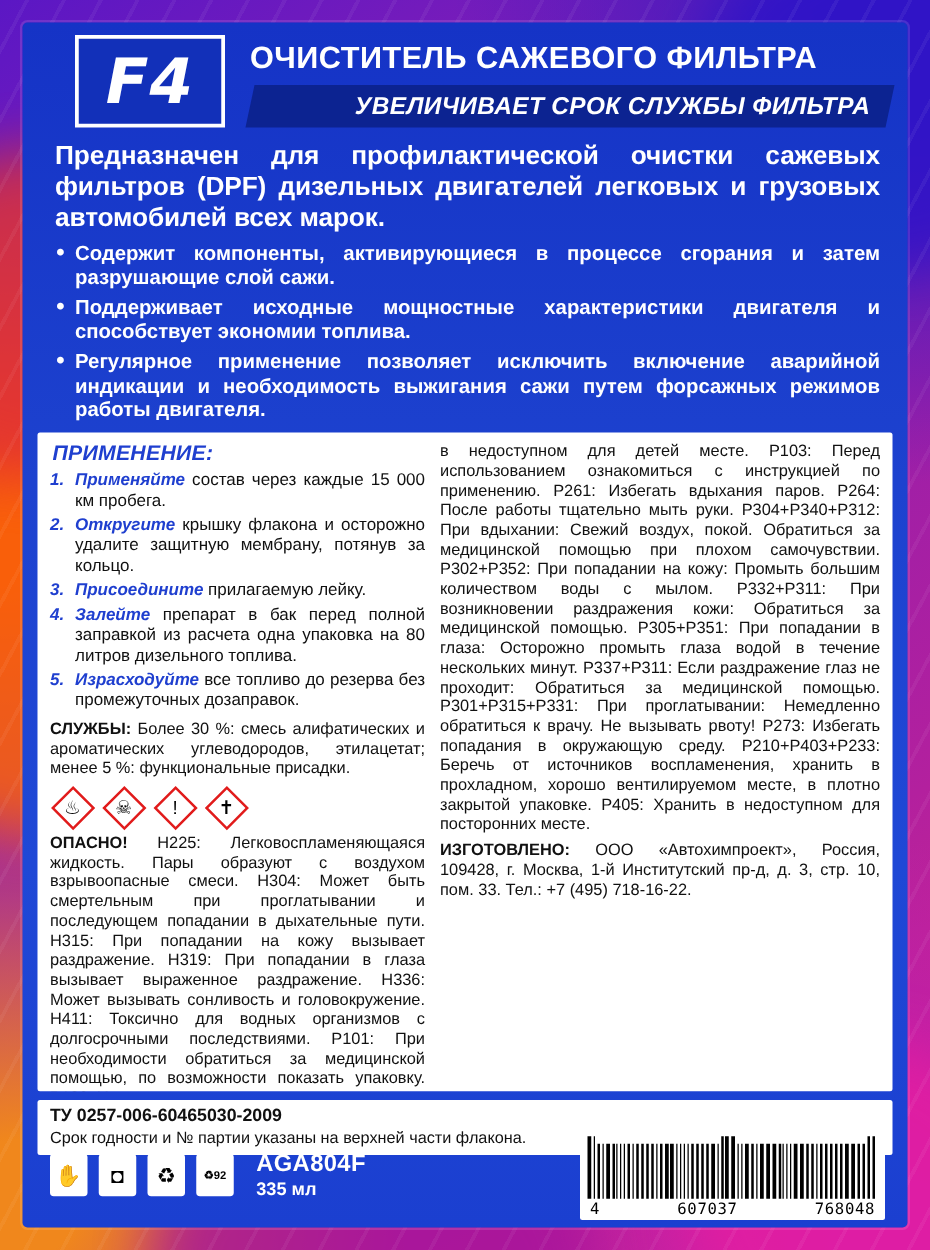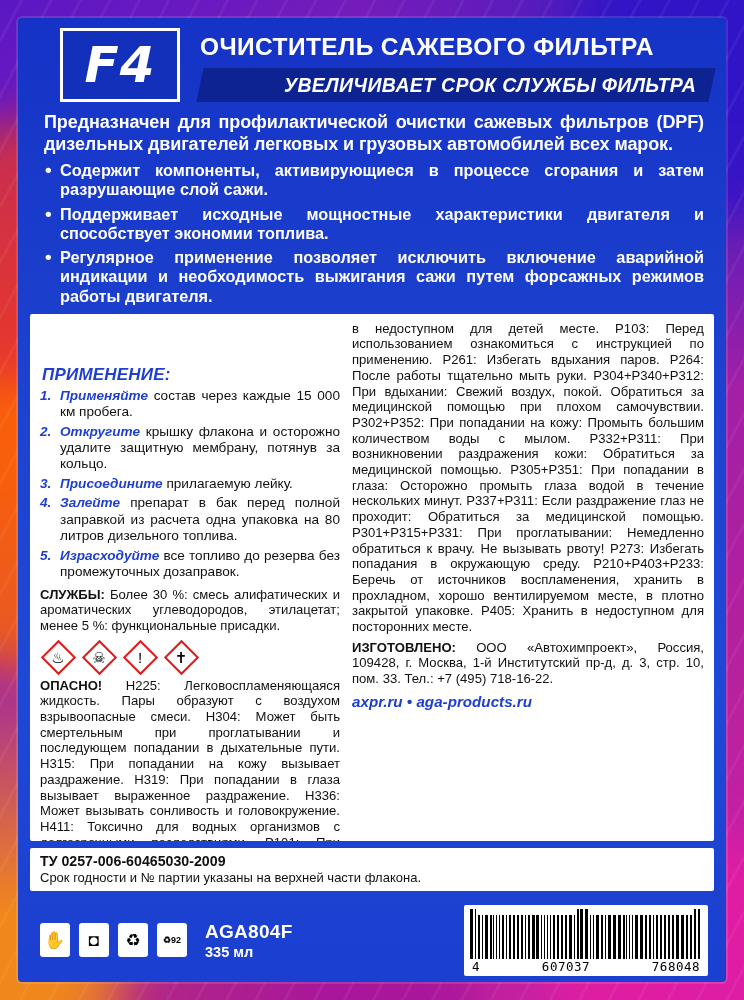--- a/index.html
+++ b/index.html
@@ -75,40 +75,40 @@
   }
   .hl2 span {
     transform:skewX(12deg);
     color:#fff; font-size:19.5px; font-weight:bold; font-style:italic;
     letter-spacing:.3px; white-space:nowrap;
   }
 
   
   .intro { padding:6px 22px 0 26px; color:#fff; }
   .intro p {
-    margin:0 0 2px 0; font-size:18px; font-weight:bold;
+    margin:0 0 2px 0; font-size:21px; font-weight:bold;
     line-height:1.20; text-align:justify; letter-spacing:-0.1px;
   }
   .bullets { margin:6px 0 0 0; padding:0; list-style:none; }
   .bullets li {
     position:relative; color:#fff; font-size:16.3px; font-weight:bold;
     line-height:1.18; margin-bottom:5px; padding-left:16px; text-align:justify;
   }
   .bullets li::before {
     content:"•"; position:absolute; left:1px; top:-2px; font-size:19px; color:#fff;
   }
 
   
   .panel {
     margin:8px 12px 0 12px; background:#fff; border-radius:2px;
     padding:7px 10px 6px 10px;
     height:527px; position:relative; overflow:hidden;
   }
   .cols { display:flex; gap:12px; height:100%; }
-  .colL { width:300px;margin-top:44px; }
+  .colL { width:300px; }
   .colR { width:352px; }
 
   .applic {
     color:#1f3fcf; font-size:17px; font-weight:bold; font-style:italic;
     margin:0 0 3px 2px; letter-spacing:.2px;
   }
   ol.steps { margin:0; padding:0; list-style:none; counter-reset:st; }
   ol.steps li {
     counter-increment:st; position:relative; padding-left:20px;
     font-size:13.6px; line-height:1.21; color:#111; margin-bottom:3px;
@@ -261,21 +261,20 @@
               <div class="gly">✝</div>
             </div>
         </div>
 
         <p class="hazard"><span class="lead">ОПАСНО!</span> <span>H225:</span> <span>Легковоспламеняющаяся жидкость. Пары образуют с воздухом взрывоопасные смеси. H304: Может быть смертельным при проглатывании и последующем попадании в дыхательные пути. H315: При попадании на кожу вызывает раздражение. H319: При попадании в глаза вызывает выраженное раздражение. H336: Может вызывать сонливость и головокружение. H411: Токсично для водных организмов с долгосрочными последствиями. P101: При необходимости обратиться за медицинской помощью, по возможности показать упаковку. P102: Хранить</span></p>
       </div>
 
       <div class="colR">
         <p>в недоступном для детей месте. P103: Перед использованием ознакомиться с инструкцией по применению. P261: Избегать вдыхания паров. P264: После работы тщательно мыть руки. P304+P340+P312: При вдыхании: Свежий воздух, покой. Обратиться за медицинской помощью при плохом самочувствии. P302+P352: При попадании на кожу: Промыть большим количеством воды с мылом. P332+P311: При возникновении раздражения кожи: Обратиться за медицинской помощью. P305+P351: При попадании в глаза: Осторожно промыть глаза водой в течение нескольких минут. P337+P311: Если раздражение глаз не проходит: Обратиться за медицинской помощью. P301+P315+P331: При проглатывании: Немедленно обратиться к врачу. Не вызывать рвоту! P273: Избегать попадания в окружающую среду. P210+P403+P233: Беречь от источников воспламенения, хранить в прохладном, хорошо вентилируемом месте, в плотно закрытой упаковке. P405: Хранить в недоступном для посторонних месте.</p>
         <p class="izg"><b>ИЗГОТОВЛЕНО:</b><span> ООО «Автохимпроект», Россия, 109428, г. Москва, 1-й Институтский пр-д, д. 3, стр. 10, пом. 33. Тел.: +7 (495) 718-16-22.</span></p>
-        <div class="sites">axpr.ru • aga-products.ru</div>
       </div>
 
     </div>
   </div>
 
   <div class="tu">
     <div class="t1">ТУ 0257-006-60465030-2009</div>
     <div class="t2">Срок годности и № партии указаны на верхней части флакона.</div>
   </div>
 

